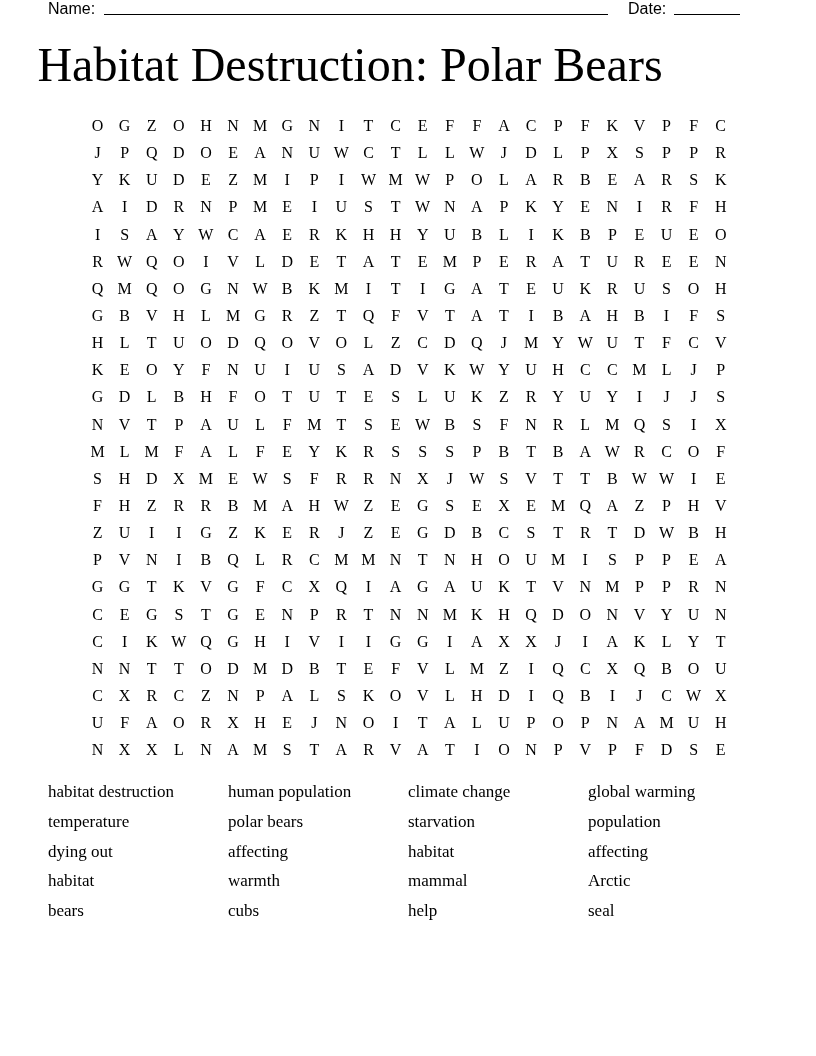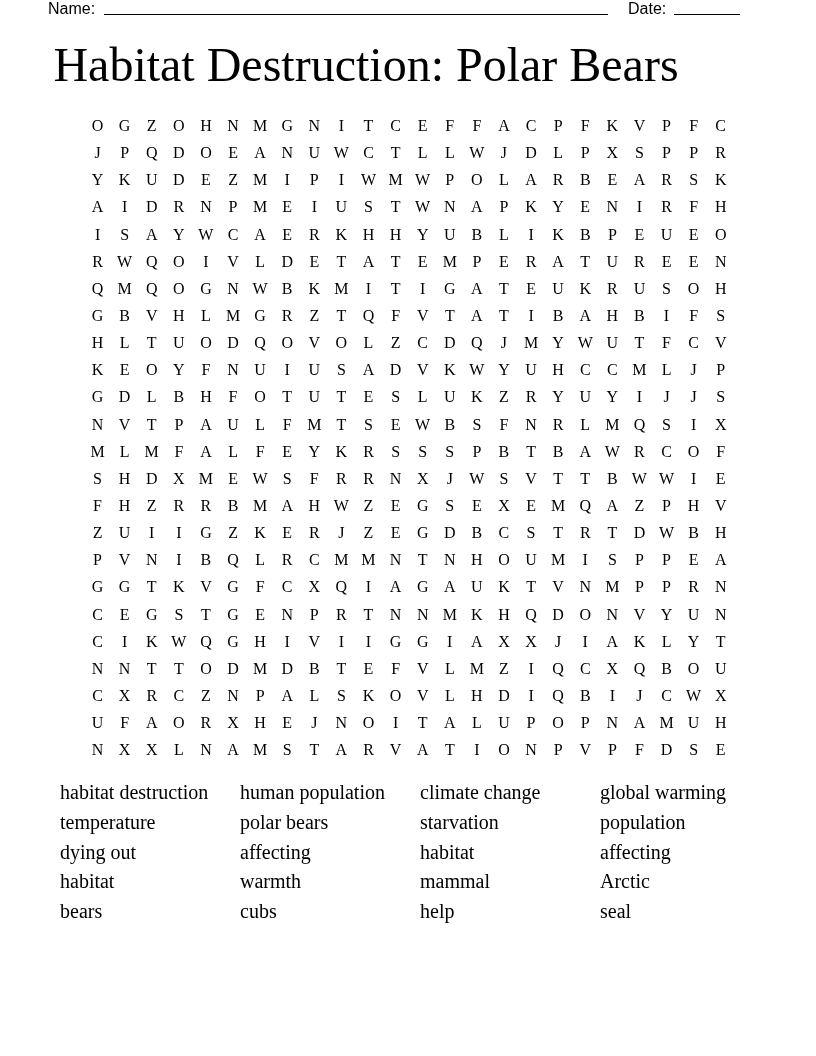--- a/index.html
+++ b/index.html
@@ -7,32 +7,32 @@
   .header-line {
     position: absolute; top: -2px; left: 48px; width: 700px; height: 22px;
     font-family: "Liberation Sans", sans-serif; font-size: 16px; line-height: 22px;
   }
   .name-label { position: absolute; left: 0; top: 0; }
   .name-blank { position: absolute; left: 56px; top: 16px; width: 504px; border-bottom: 1px solid #000; }
   .date-label { position: absolute; left: 580px; top: 0; }
   .date-blank { position: absolute; left: 626px; top: 16px; width: 66px; border-bottom: 1px solid #000; }
   .title {
     position: absolute; top: 36px; left: 0; width: 700px; text-align: center;
-    font-family: "Liberation Serif", serif; font-size: 48px; line-height: 58px; padding-left: 16px;
+    font-family: "Liberation Serif", serif; font-size: 48px; line-height: 58px;
   }
   .grid {
     position: absolute; left: 84px; top: 112px;
     display: grid; grid-template-columns: repeat(24, 27.1px); grid-auto-rows: 27.15px;
     font-family: "Liberation Serif", serif; font-size: 16px;
   }
   .cell { text-align: center; line-height: 27px; }
   .words {
-    position: absolute; left: 60px; top: 779px; width: 740px;
+    position: absolute; left: 48px; top: 779px; width: 740px;
     display: grid; grid-template-columns: 180px 180px 180px 180px; grid-auto-rows: 29.8px;
-    font-family: "Liberation Serif", serif; font-size: 20px;
+    font-family: "Liberation Serif", serif; font-size: 17px;
   }
   .word { white-space: nowrap; line-height: 26px; }
 </style>
 </head>
 <body>
 
 <div class="header-line">
   <span class="name-label">Name:</span>
   <span class="name-blank"></span>
   <span class="date-label">Date:</span>

